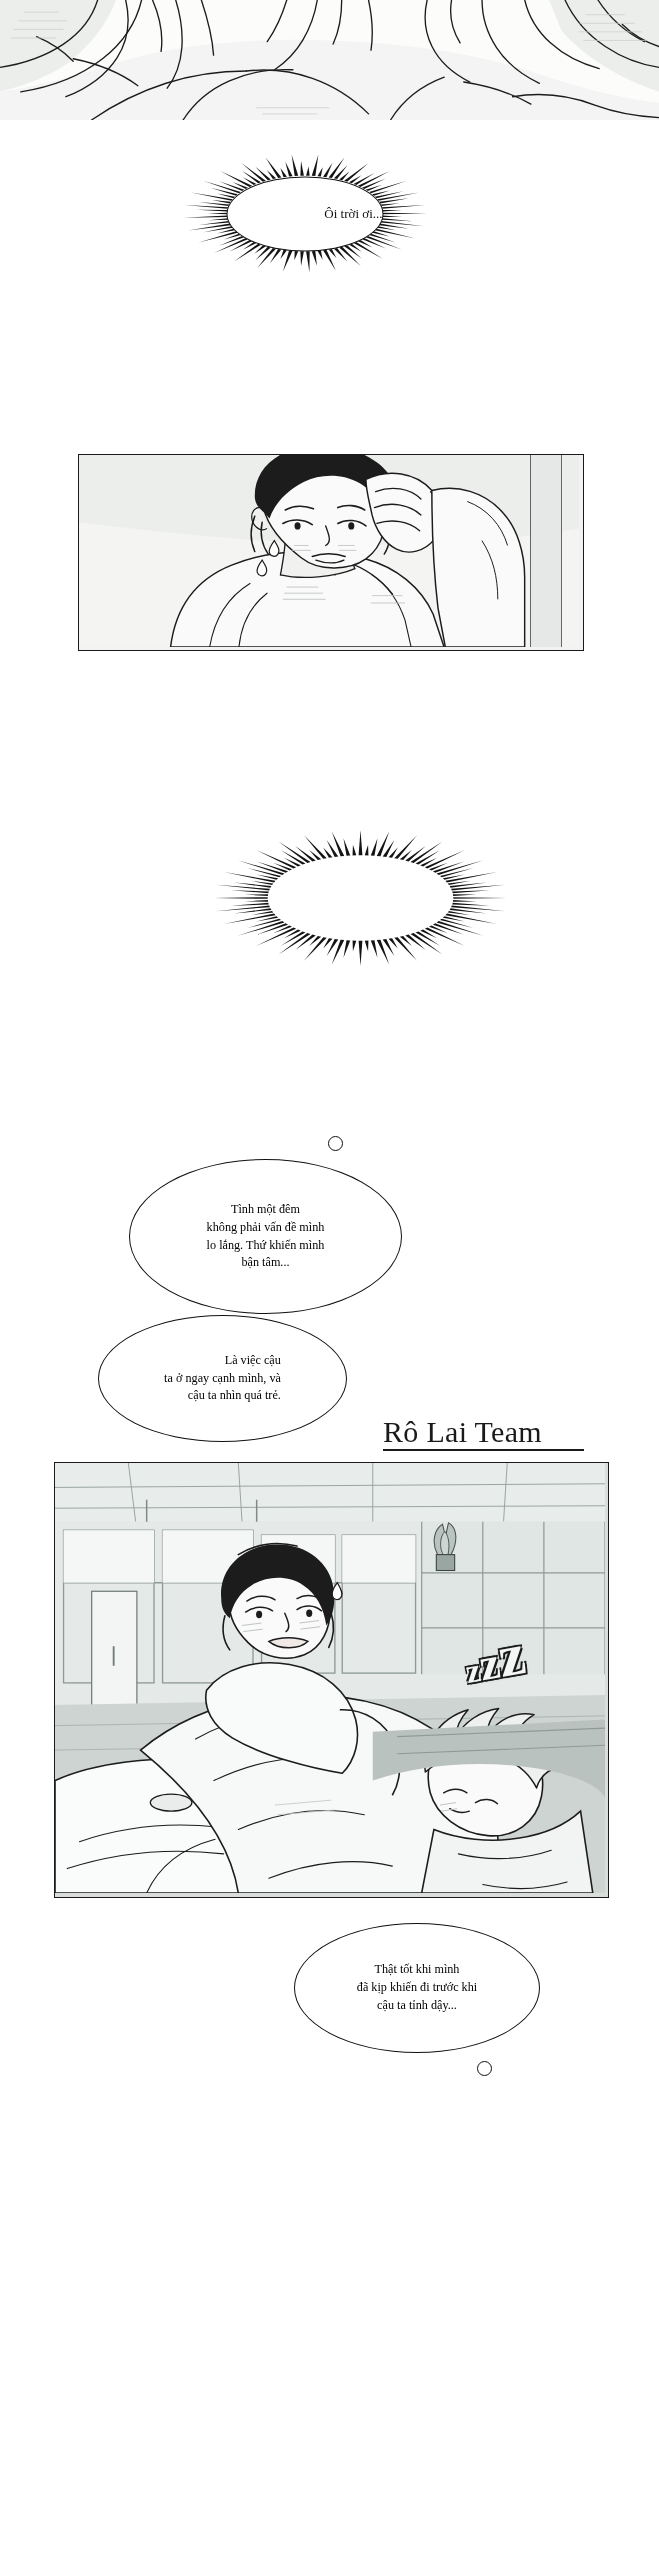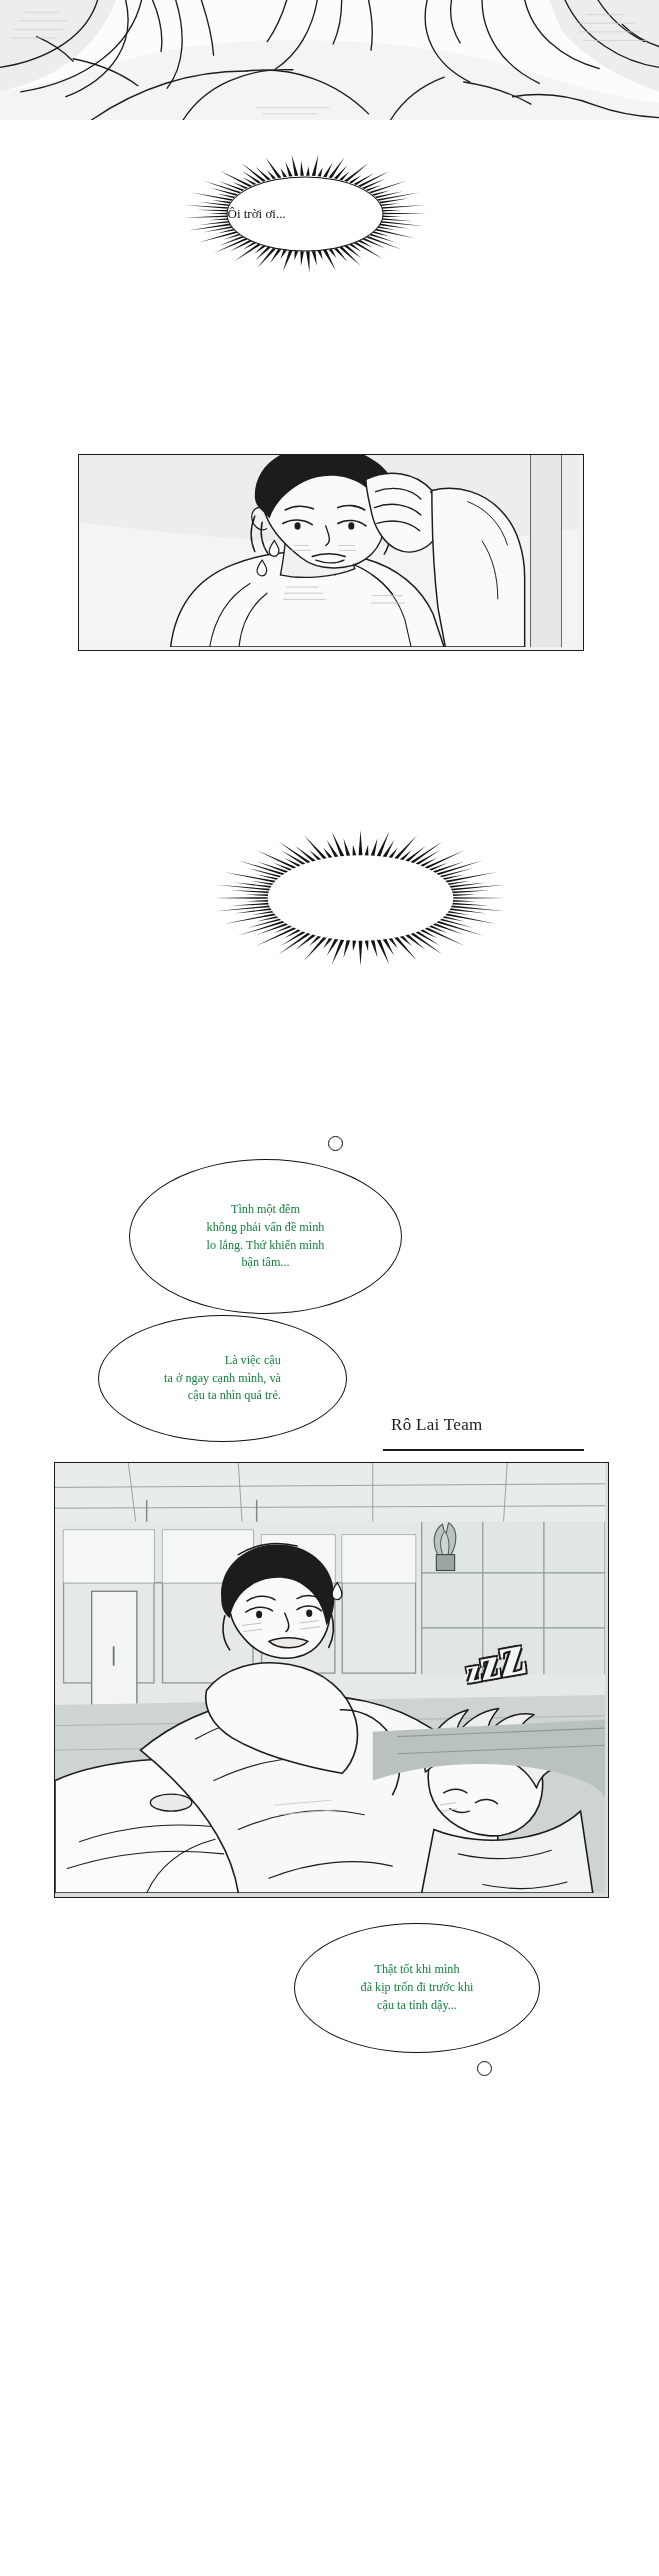--- a/index.html
+++ b/index.html
@@ -53,21 +53,21 @@
   }
   .burst .core {
     position: absolute;
     left: 50%; top: 50%;
     transform: translate(-50%,-50%);
     background: #ffffff;
     border: 1.8px solid #111;
     border-radius: 50%;
     display: flex;
     align-items: center;
-    justify-content: flex-start;
+    justify-content: flex-end;
     text-align: center;
     z-index: 3;
   }
   .burst .text {
     font-family: "Liberation Serif", serif;
     color: #111;
     line-height: 1.35;
     white-space: pre-line;
   }
 
@@ -78,44 +78,43 @@
     border: 1.8px solid #111;
     border-radius: 50%;
     display: flex;
     align-items: center;
     justify-content: center;
     text-align: center;
     z-index: 6;
   }
   .bubble .text {
     font-family: "Liberation Serif", serif;
-    color: #15803d;
+    color: #000000;
     line-height: 1.45;
     white-space: pre-line;
     padding: 0 11px;
   }
   .tail-dot {
     position: absolute;
     background: #ffffff;
     border: 1.8px solid #111;
     border-radius: 50%;
     z-index: 6;
   }
 
   
   #watermark {
     position: absolute;
     left: 383px;
     top: 1415px;
     font-family: "Liberation Serif", serif;
-    font-size: 17px;
+    font-size: 30px;
     color: #1a1a1a;
     letter-spacing: 0.3px;
     z-index: 8;
-    margin-left: 8px;
   }
   #watermark-rule {
     position: absolute;
     left: 383px;
     top: 1449px;
     width: 201px;
     height: 1.8px;
     background: #1a1a1a;
     z-index: 8;
   }
@@ -630,19 +629,19 @@
       </g>
     </svg>
   </div>
 
   <div id="zzz">
     <span class="z1">z</span><span class="z2">z</span><span class="z3">z</span>
   </div>
 
   <div class="bubble" id="bubble5" style="left:294px; top:1923px; width:244px; height:128px;">
     <span class="text" style="font-size:12.2px;">Thật tốt khi mình
-đã kịp trốn đi trước khi
+đã kịp khiến đi trước khi
 cậu ta tỉnh dậy...</span>
   </div>
   <div class="tail-dot" style="left:477px; top:2061px; width:13.4px; height:13.4px;"></div>
 
 </div>
 
 
 </body></html>

